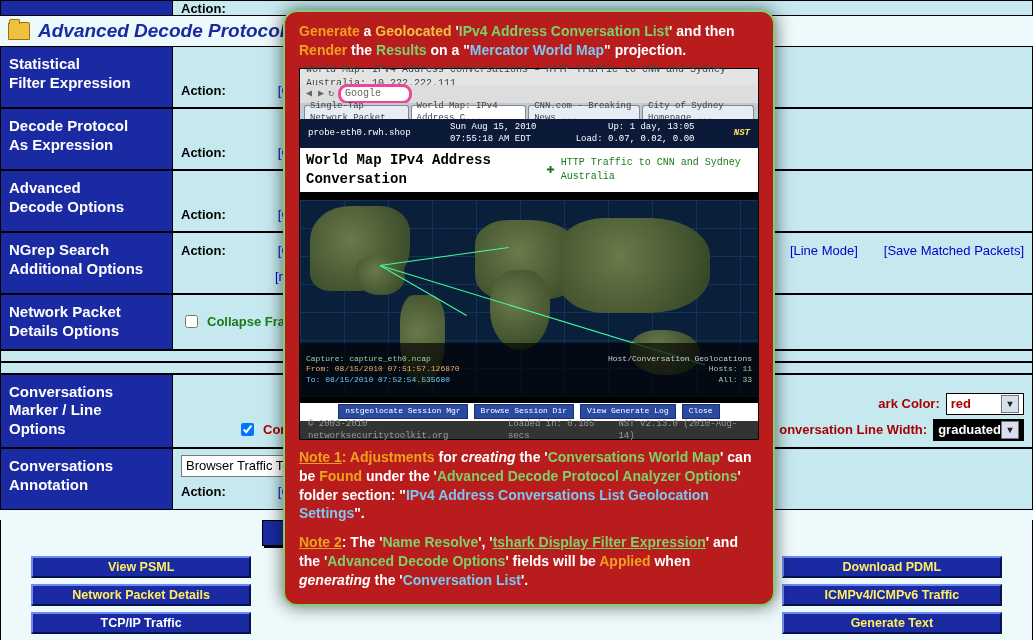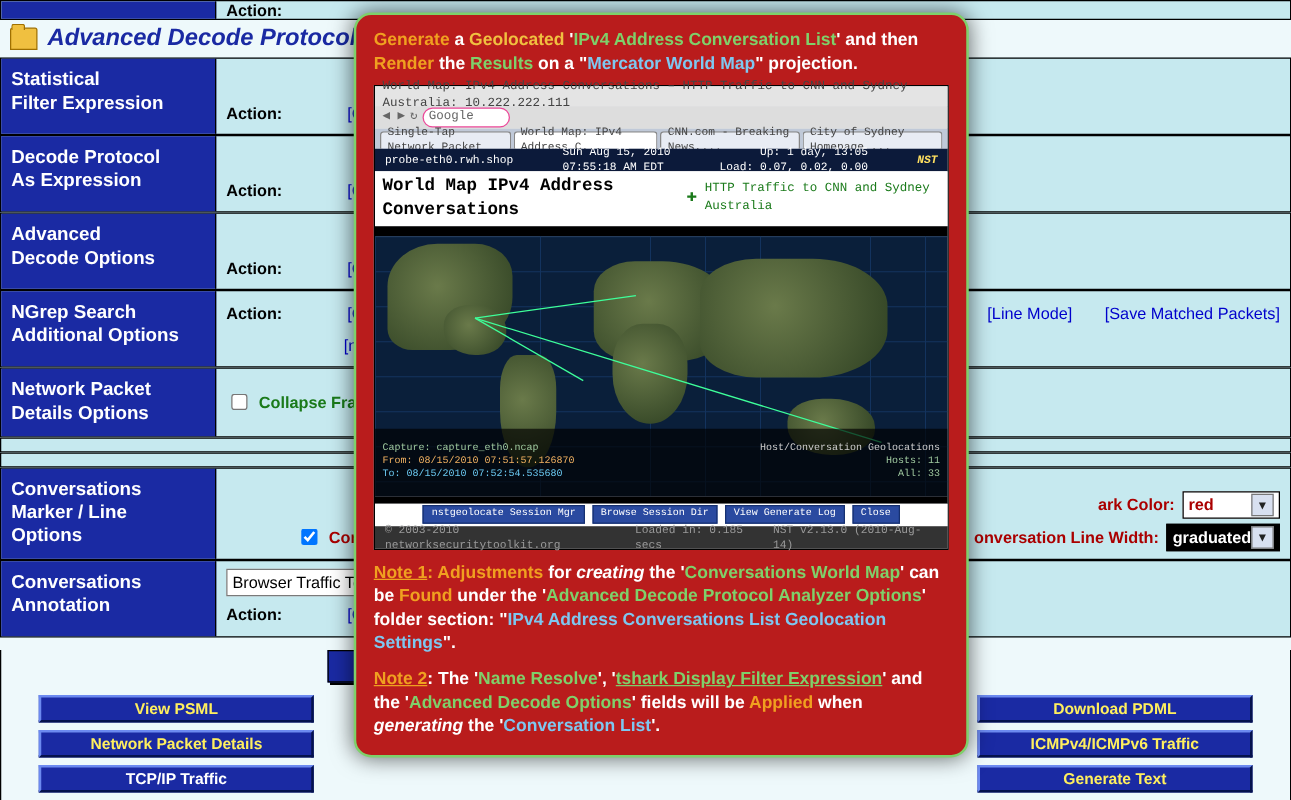--- a/index.html
+++ b/index.html
@@ -115,25 +115,25 @@
   .ov-under{text-decoration:underline;}
   .ov-yellow{color:#f0c040;}
   .ov-white{color:#fff;}
   .ov-img{
     margin:8px 0;border:1px solid #000;background:#e8e8ec;height:370px;
     display:flex;flex-direction:column;font-family:Liberation Mono, monospace;font-size:10px;font-weight:normal;color:#222;
   }
   .ov-brow-top{height:16px;background:#e4e4e4;display:flex;align-items:center;padding:0 6px;justify-content:center;color:#444;}
   .ov-brow-url{height:18px;background:#ddd;display:flex;align-items:center;gap:4px;padding:0 6px;}
   .urlbox{background:#fff;border:1px solid #999;border-radius:9px;flex:1;padding:0 6px;color:#1460c8;}
-  .gbox{background:#fff;border:1px solid #ec4899;border-radius:9px;width:60px;padding:0 4px;color:#666;}
+  .gbox{background:#fff;border:3px solid #ec4899;border-radius:9px;width:60px;padding:0 4px;color:#666;}
   .ov-tabs{height:16px;background:#c0c9d8;display:flex;align-items:flex-end;gap:2px;padding:0 4px;}
   .ov-tab{background:#e8ecf4;border:1px solid #888;border-bottom:none;border-radius:3px 3px 0 0;padding:0 5px;font-size:9px;color:#444;height:13px;display:flex;align-items:center;}
   .ov-tab.act{background:#fff;}
-  .ov-strip{height:18px;background:#0c1a3a;color:#fff;display:flex;align-items:center;justify-content:space-between;padding:0 8px;font-size:9px;}
+  .ov-strip{height:29px;background:#0c1a3a;color:#fff;display:flex;align-items:center;justify-content:space-between;padding:0 8px;font-size:9px;}
   .ov-h2{background:#fff;padding:3px 6px;font-size:14px;font-weight:bold;color:#000;display:flex;align-items:center;gap:6px;}
   .ov-h2 .sub{font-size:10px;color:#1a7a1a;font-weight:normal;}
   .ov-map{flex:1;background:#0a1f3a;position:relative;overflow:hidden;}
   .ov-map .grid{position:absolute;inset:0;background-image:
     linear-gradient(#13335e 1px,transparent 1px),
     linear-gradient(90deg,#13335e 1px,transparent 1px);
     background-size:44px 28px;}
   .land{position:absolute;background:radial-gradient(circle at 40% 40%,#6a7a4a,#2e4022);border-radius:40% 50% 45% 50%;}
   .ov-cap{position:absolute;bottom:0;left:0;right:0;height:30px;background:#000a;color:#a0caa0;font-size:8px;padding:12px 6px;display:flex;justify-content:space-between;align-items:center;}
   .ov-btns{height:18px;background:#fff;display:flex;gap:6px;justify-content:center;align-items:center;}
@@ -320,21 +320,21 @@
       <div class="ov-tab">CNN.com - Breaking News,...</div>
       <div class="ov-tab">City of Sydney Homepage ...</div>
     </div>
     <div class="ov-strip">
       <span>probe-eth0.rwh.shop</span>
       <span><span>Sun Aug 15, 2010</span><br><span>07:55:18 AM EDT</span></span>
       <span style="text-align:right"><span>Up: 1 day, 13:05</span><br><span>Load: 0.07, 0.02, 0.00</span></span>
       <span style="font-weight:bold;font-style:italic;color:#ffe060">NST</span>
     </div>
     <div class="ov-h2">
-      <span>World Map IPv4 Address Conversations</span>
+      <span>World Map IPv4 Address Conversation</span>
       <span style="color:#1a7a1a">✚</span>
       <span class="sub">HTTP Traffic to CNN and Sydney Australia</span>
     </div>
     <div style="height:8px;background:#000;"></div>
     <div class="ov-map">
       <div class="grid"></div>
       <div class="land" style="left:10px;top:6px;width:100px;height:85px;border-radius:40% 30% 50% 20%;"></div>
       <div class="land" style="left:55px;top:55px;width:50px;height:40px;"></div>
       <div class="land" style="left:100px;top:95px;width:45px;height:90px;border-radius:30% 30% 50% 50%;"></div>
       <div class="land" style="left:175px;top:20px;width:110px;height:80px;border-radius:30% 50% 40% 30%;"></div>

